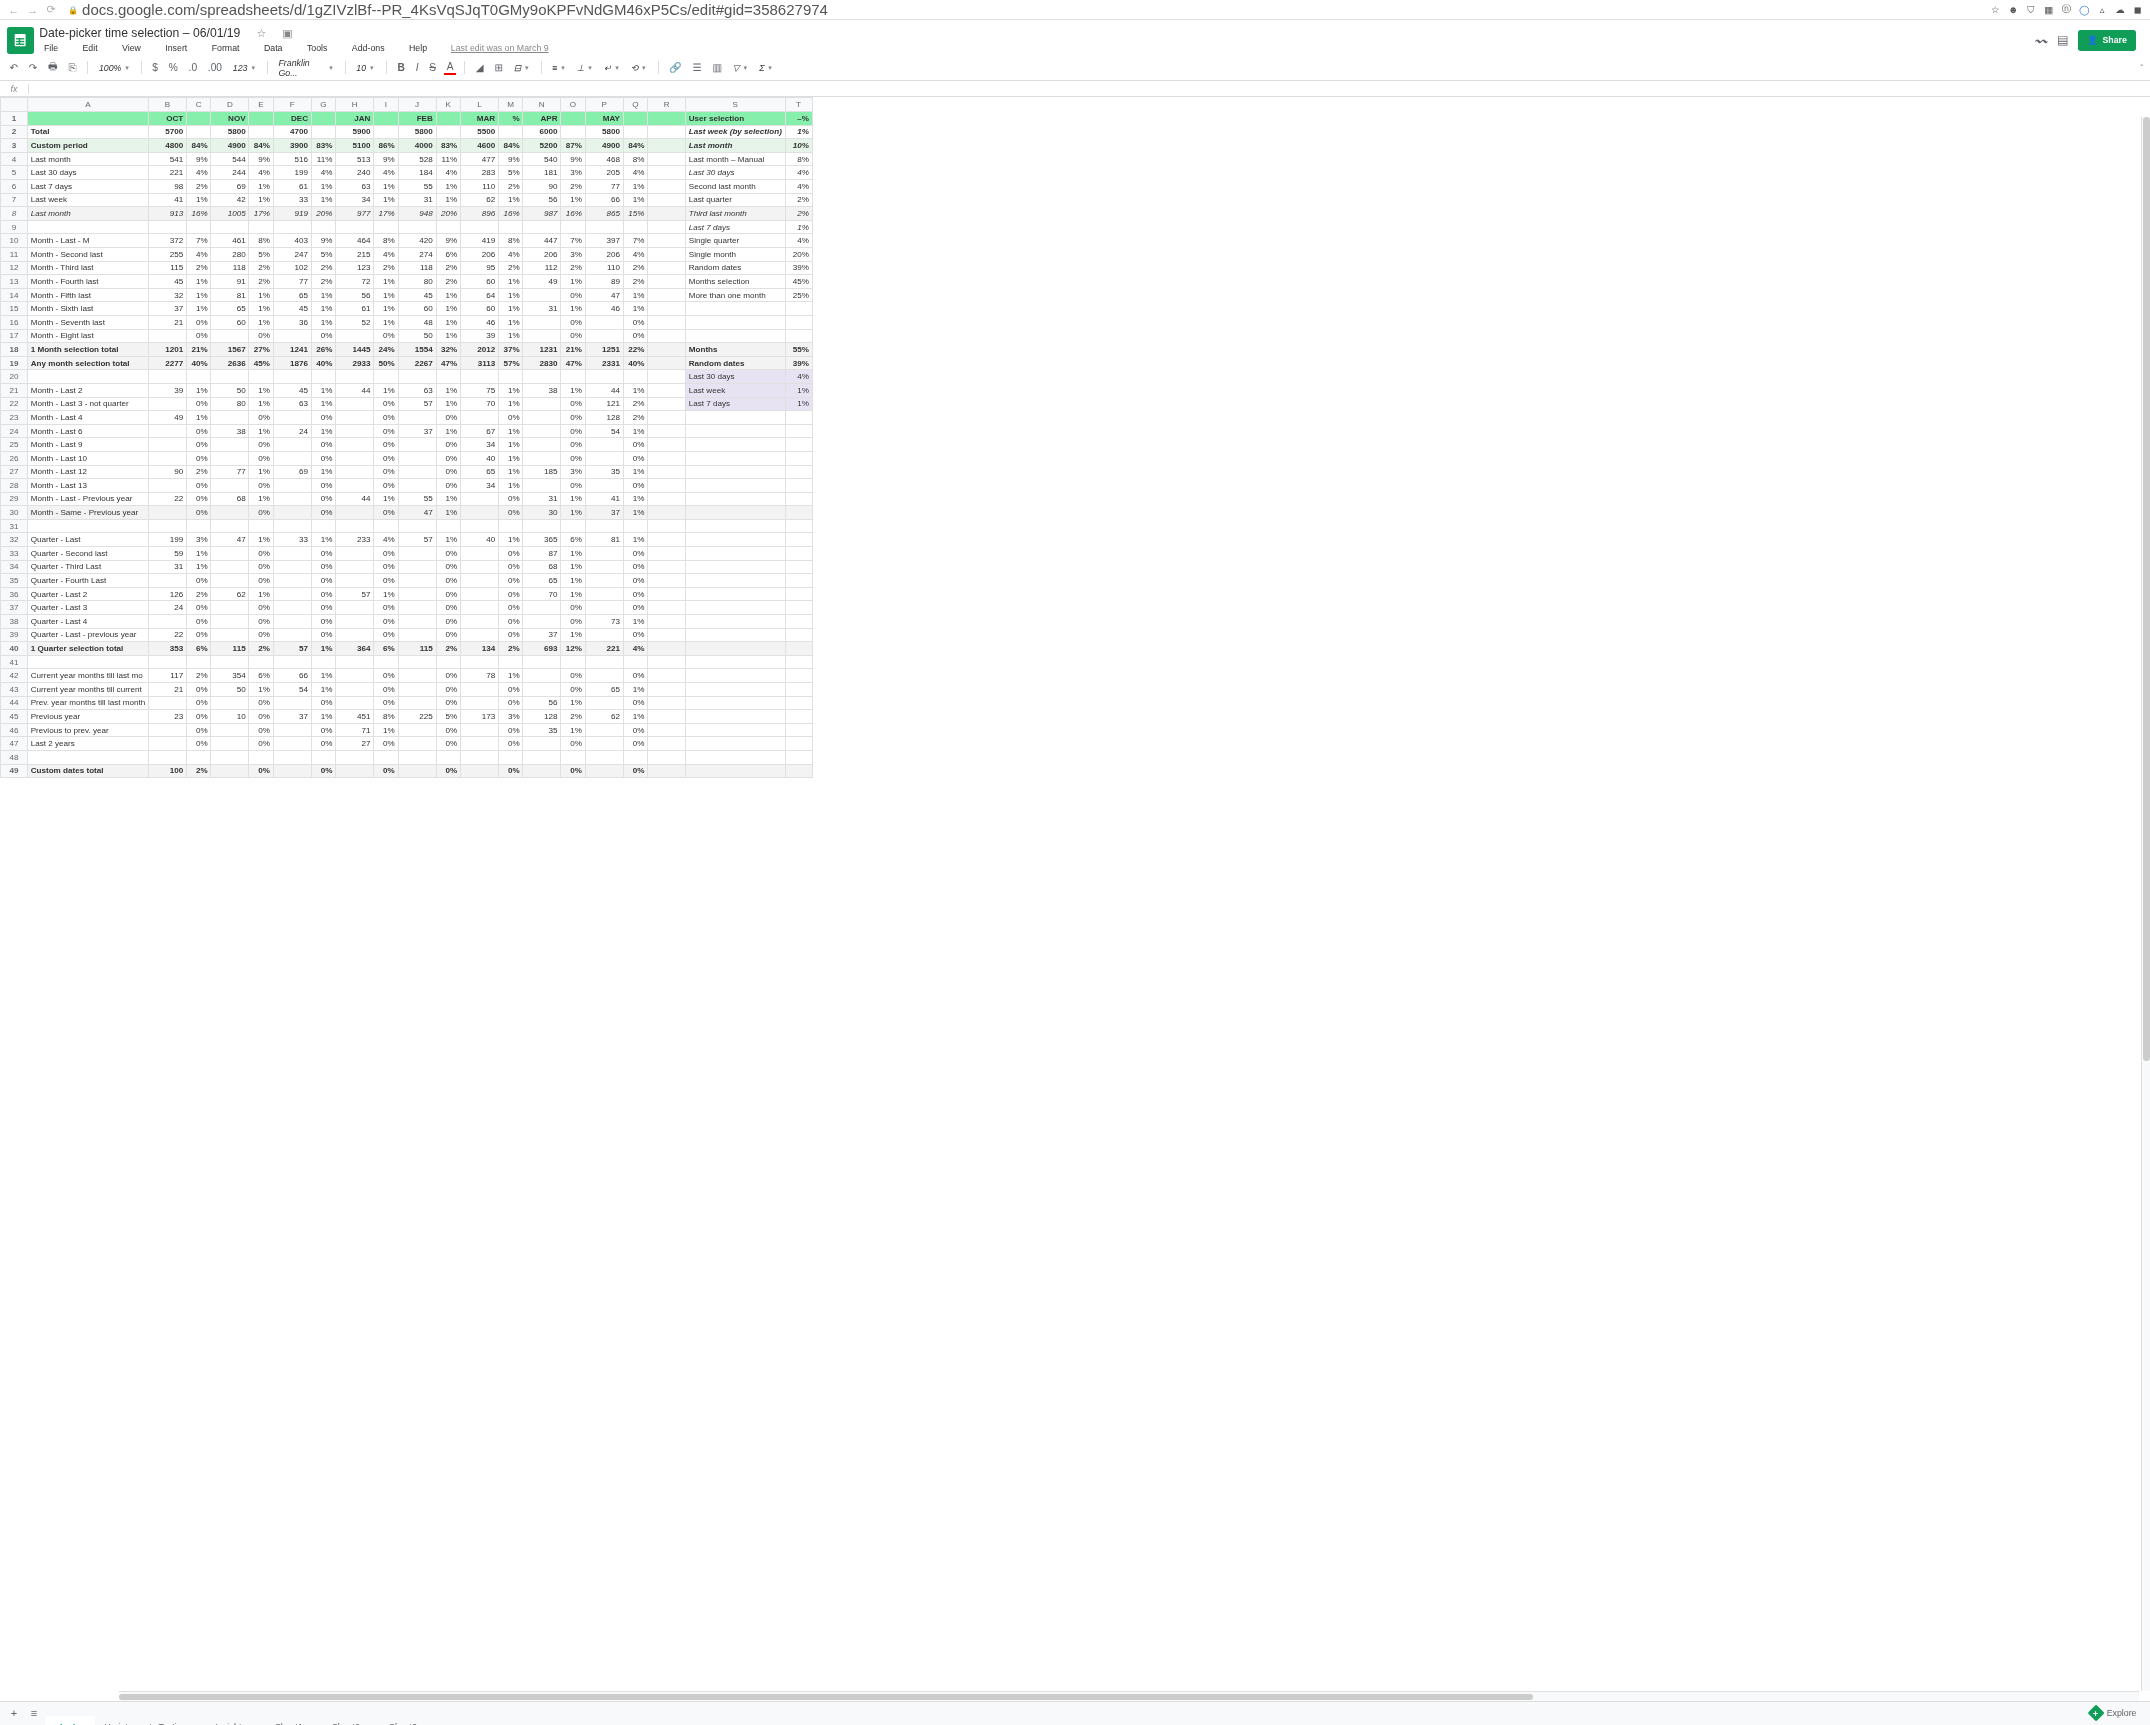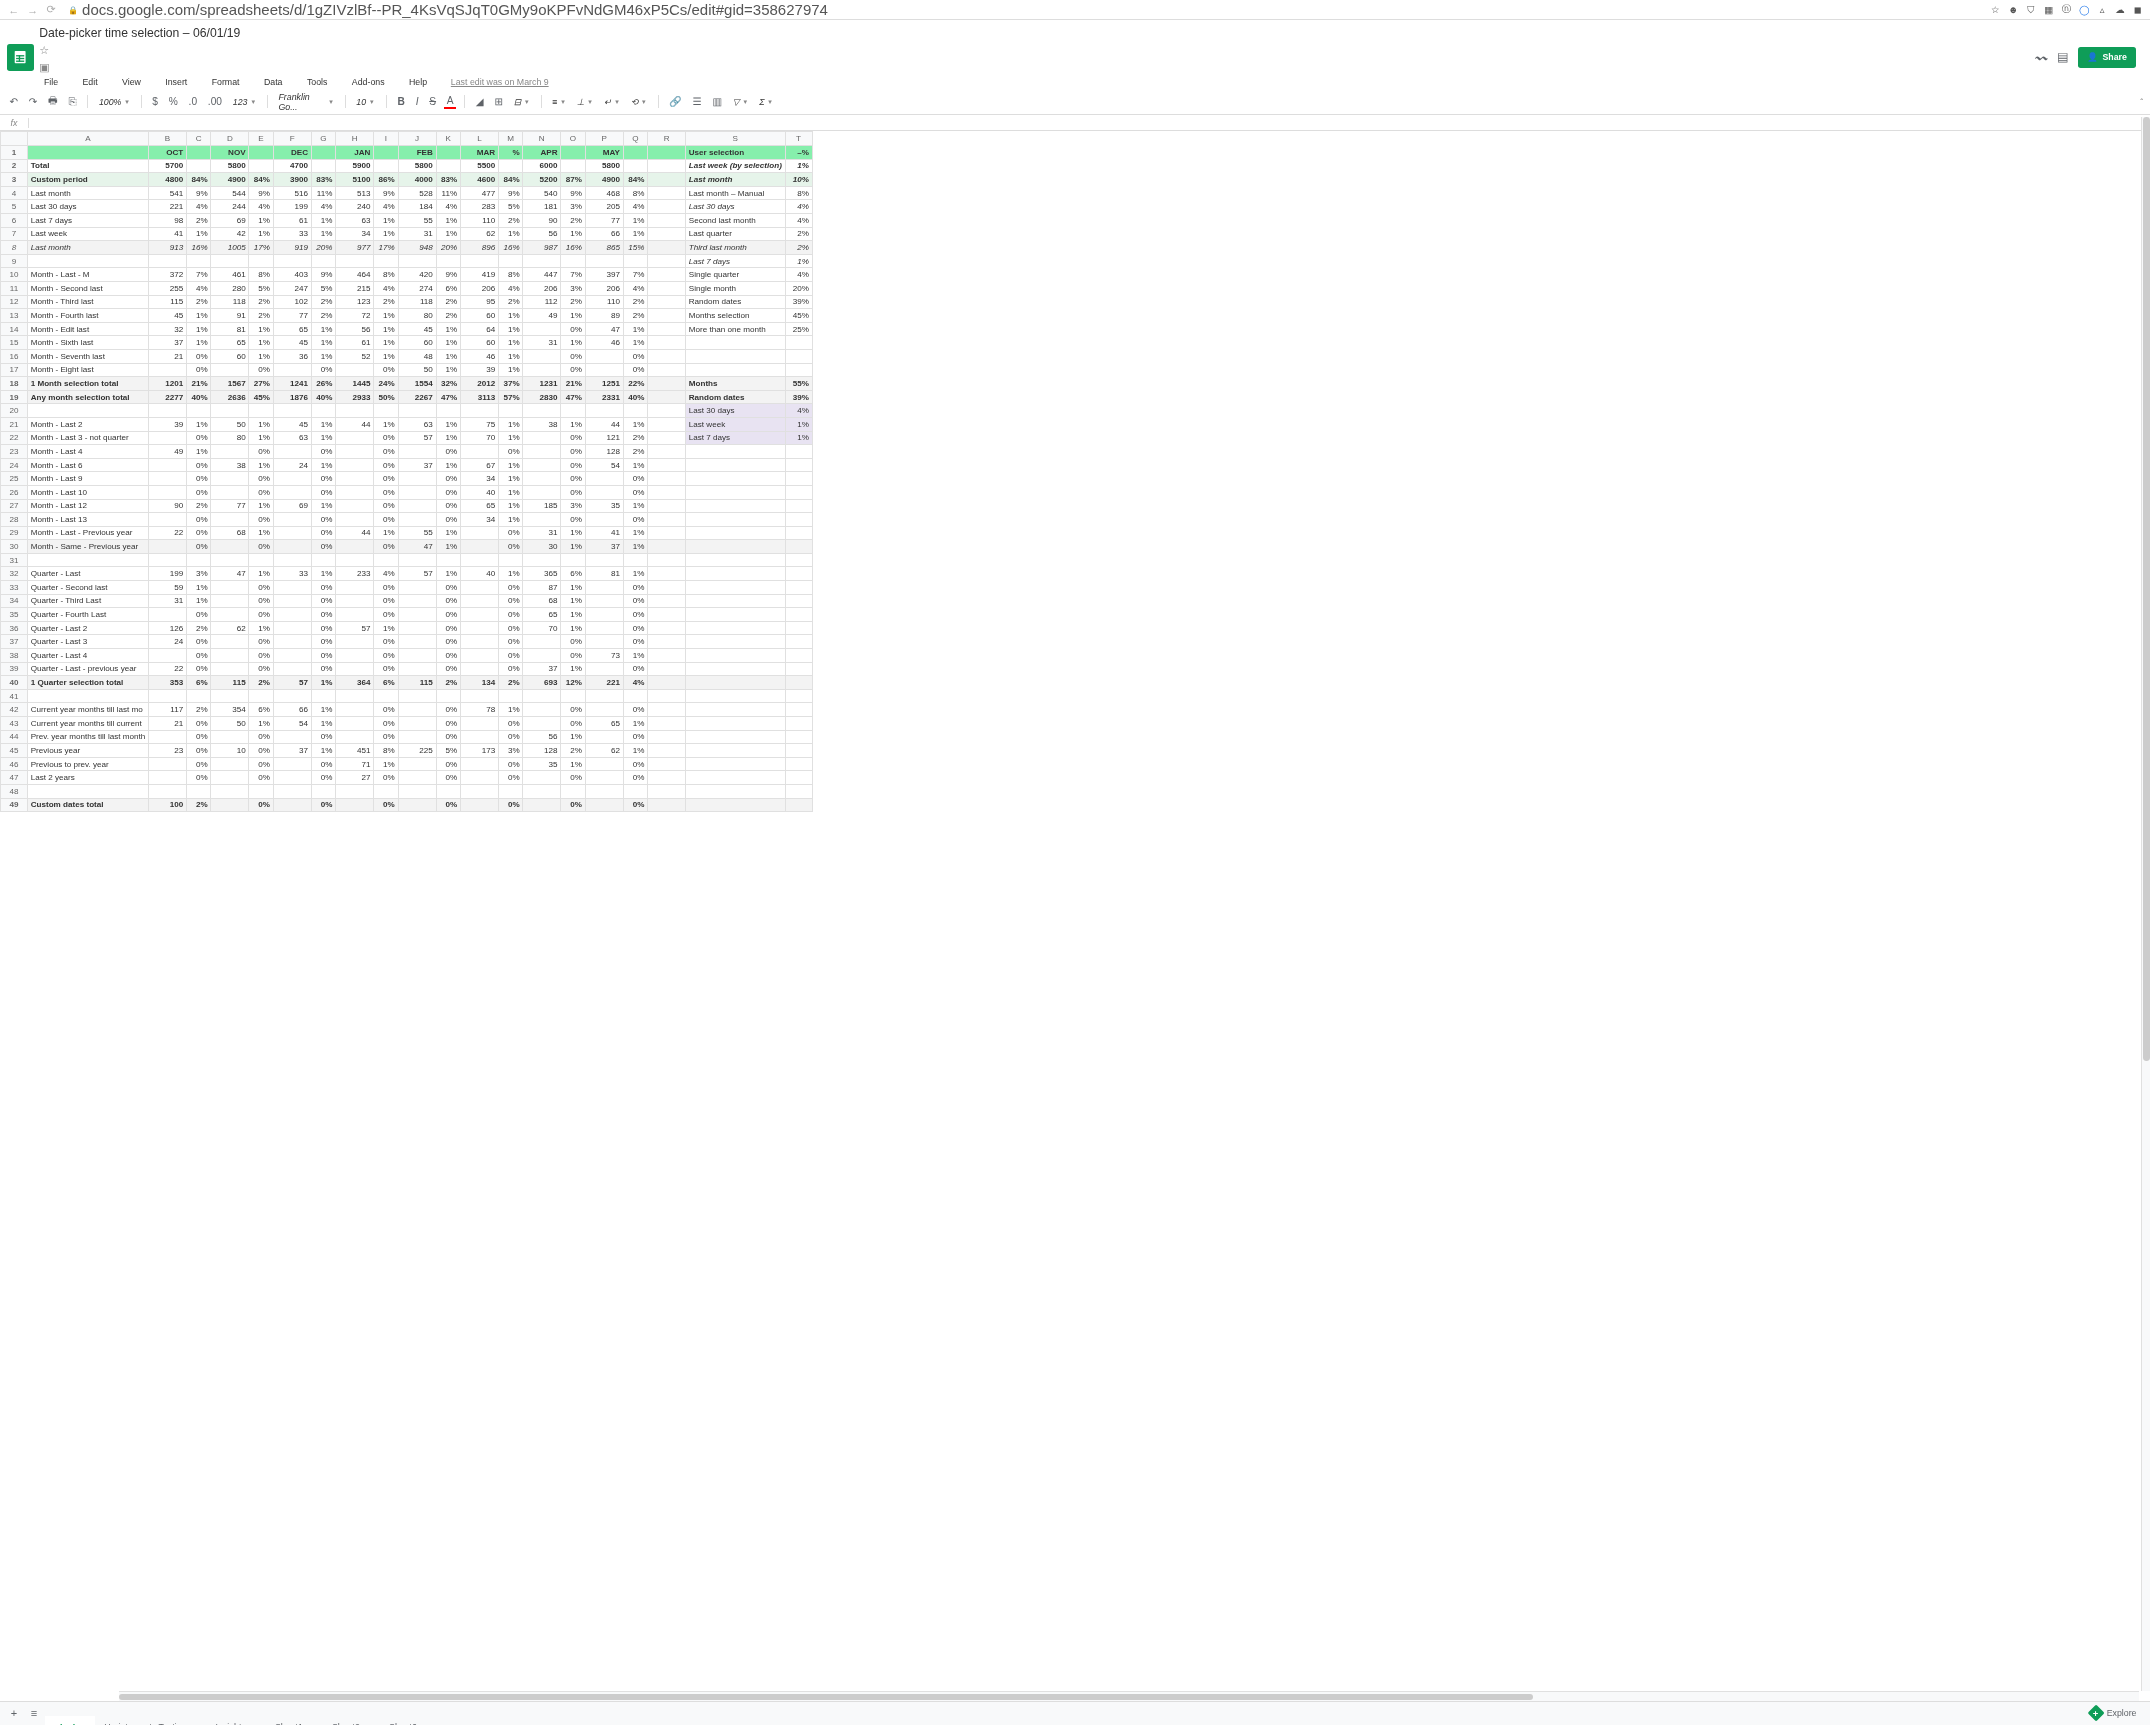--- a/index.html
+++ b/index.html
@@ -12,21 +12,21 @@
 .browser-bar .lock { font-size: 8.1px; color: #666; }
 .browser-bar .url { color: #555; font-size: 15px; }
 .browser-bar .ext-icons { display: flex; gap: 6.8px; align-items: center; }
 .browser-bar .ext-icon { width: 11px; height: 11px; display: inline-flex; align-items: center; justify-content: center; font-size: 9.5px; color: #555; }
 
 
 .title-area { display: flex; align-items: center; padding: 5.4px 6.8px 0 6.8px; }
 .sheets-logo { width: 27px; height: 27px; background: #0f9d58; border-radius: 2.7px; display: flex; align-items: center; justify-content: center; margin-right: 5.4px; }
 .sheets-logo svg { width: 16.3px; height: 16.3px; }
 .title-block { flex: 1; }
-.doc-title-row { display: flex; align-items: flex-start; gap: 4px; flex-direction: column; }
+.doc-title-row { display: flex; align-items: flex-end; gap: 16px; }
 .doc-title { font-size: 12.2px; color: #333; }
 .title-icon { color: #888; font-size: 11px; cursor: pointer; }
 .menu-row { display: flex; gap: 15px; margin-top: 1.4px; align-items: center; }
 .menu-item { padding: 2px 4.7px; font-size: 8.8px; color: #333; cursor: pointer; border-radius: 2px; }
 .last-edit { color: #888; text-decoration: underline; margin-left: 4.1px; font-size: 8.8px; }
 .right-actions { display: flex; align-items: center; gap: 9.5px; margin-right: 6.8px; }
 .share-btn { background: #0f9d58; color: #fff; padding: 5.4px 9.5px; border-radius: 2.7px; display: flex; align-items: center; gap: 4.1px; font-weight: bold; cursor: pointer; }
 .action-icon { color: #5f6368; font-size: 12.2px; cursor: pointer; }
 
 
@@ -527,21 +527,21 @@
           <td class="num">49</td>
           <td class="pct">1%</td>
           <td class="num">89</td>
           <td class="pct">2%</td>
           <td></td>
           <td class="label">Months selection</td>
           <td class="num">45%</td>
         </tr>
         <tr class="">
           <td class="rownum">14</td>
-          <td class="label">Month - Edit last</td>
+          <td class="label">Month - Fifth last</td>
           <td class="num">32</td>
           <td class="pct">1%</td>
           <td class="num">81</td>
           <td class="pct">1%</td>
           <td class="num">65</td>
           <td class="pct">1%</td>
           <td class="num">56</td>
           <td class="pct">1%</td>
           <td class="num">45</td>
           <td class="pct">1%</td>

